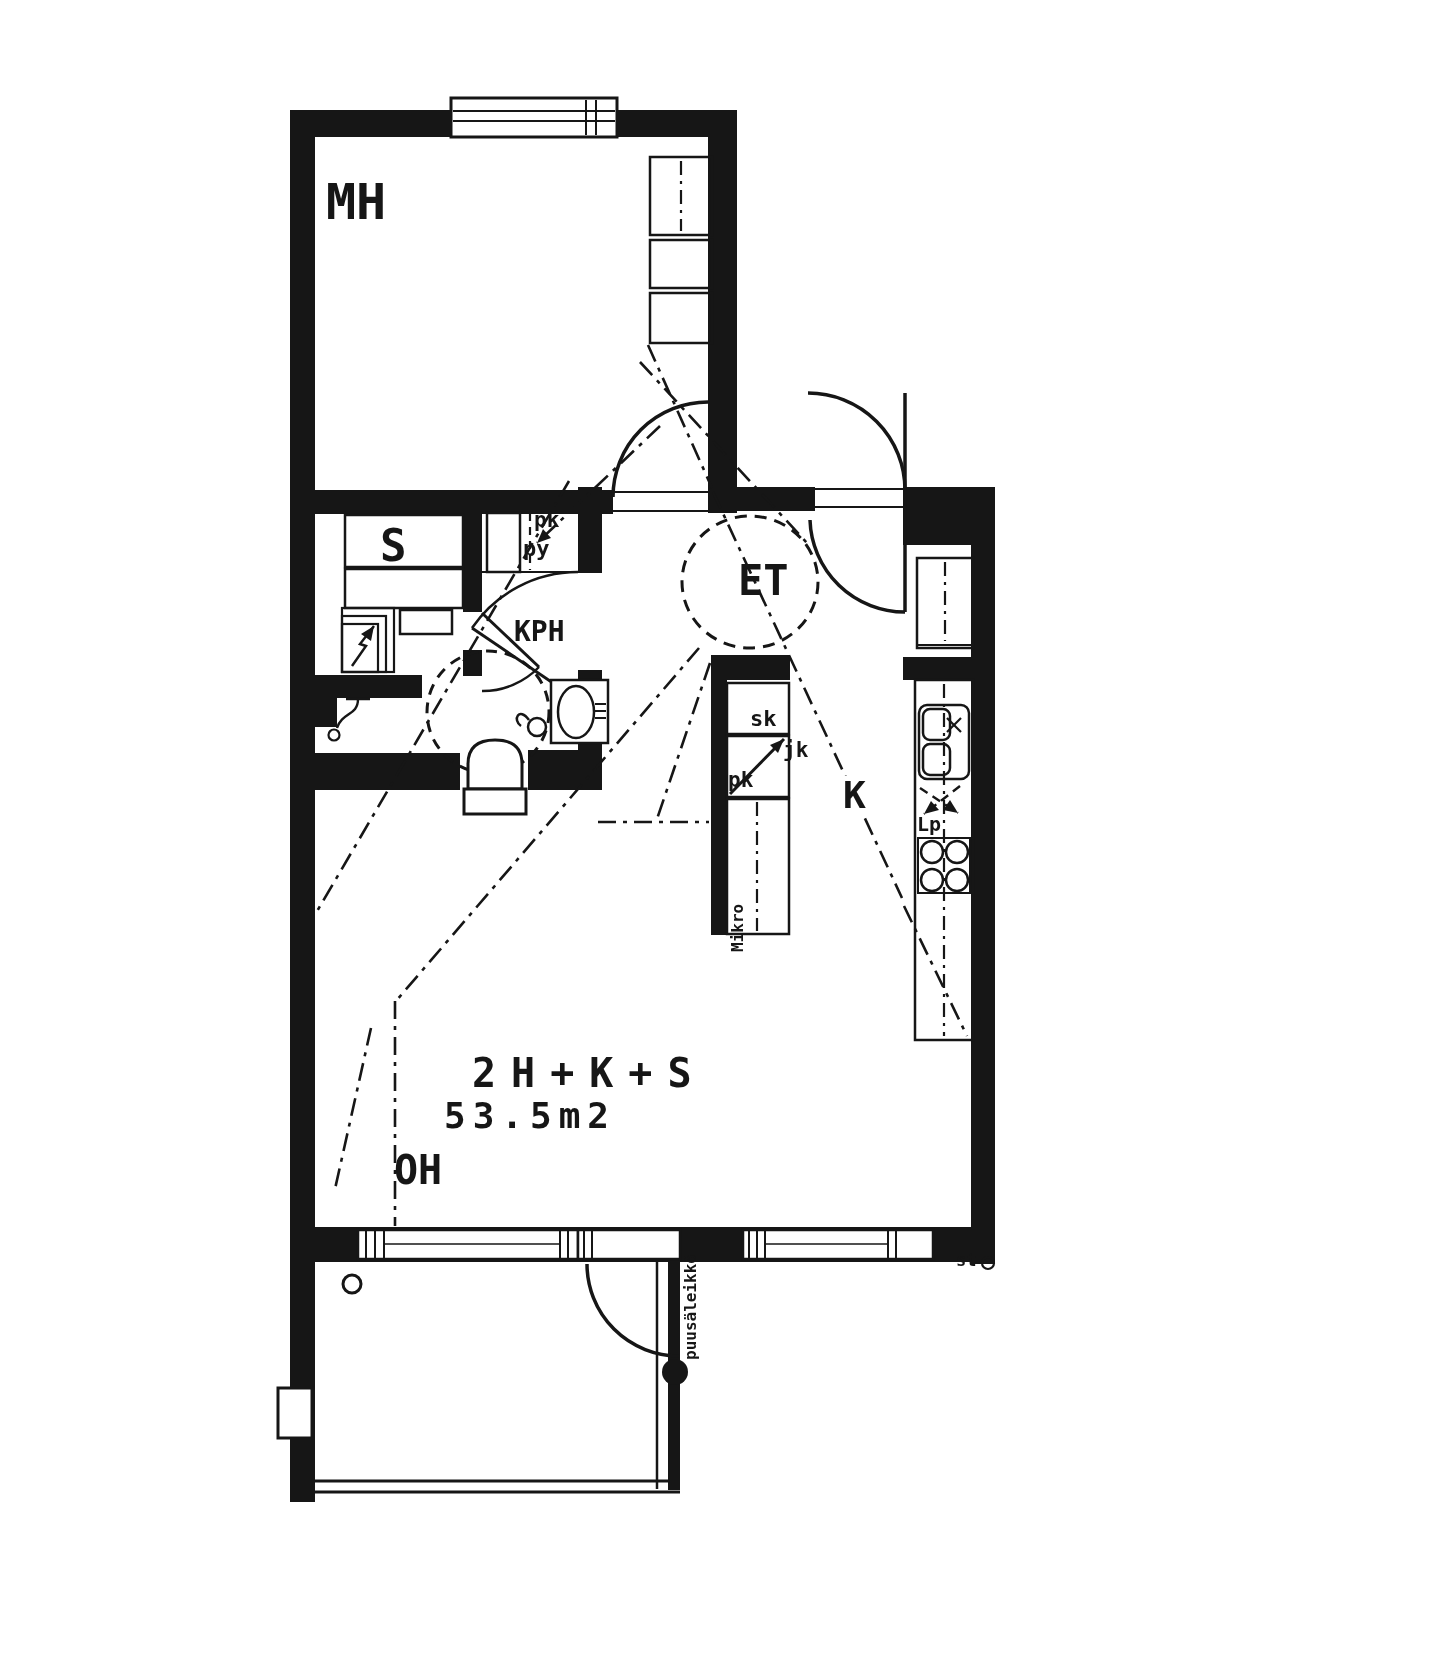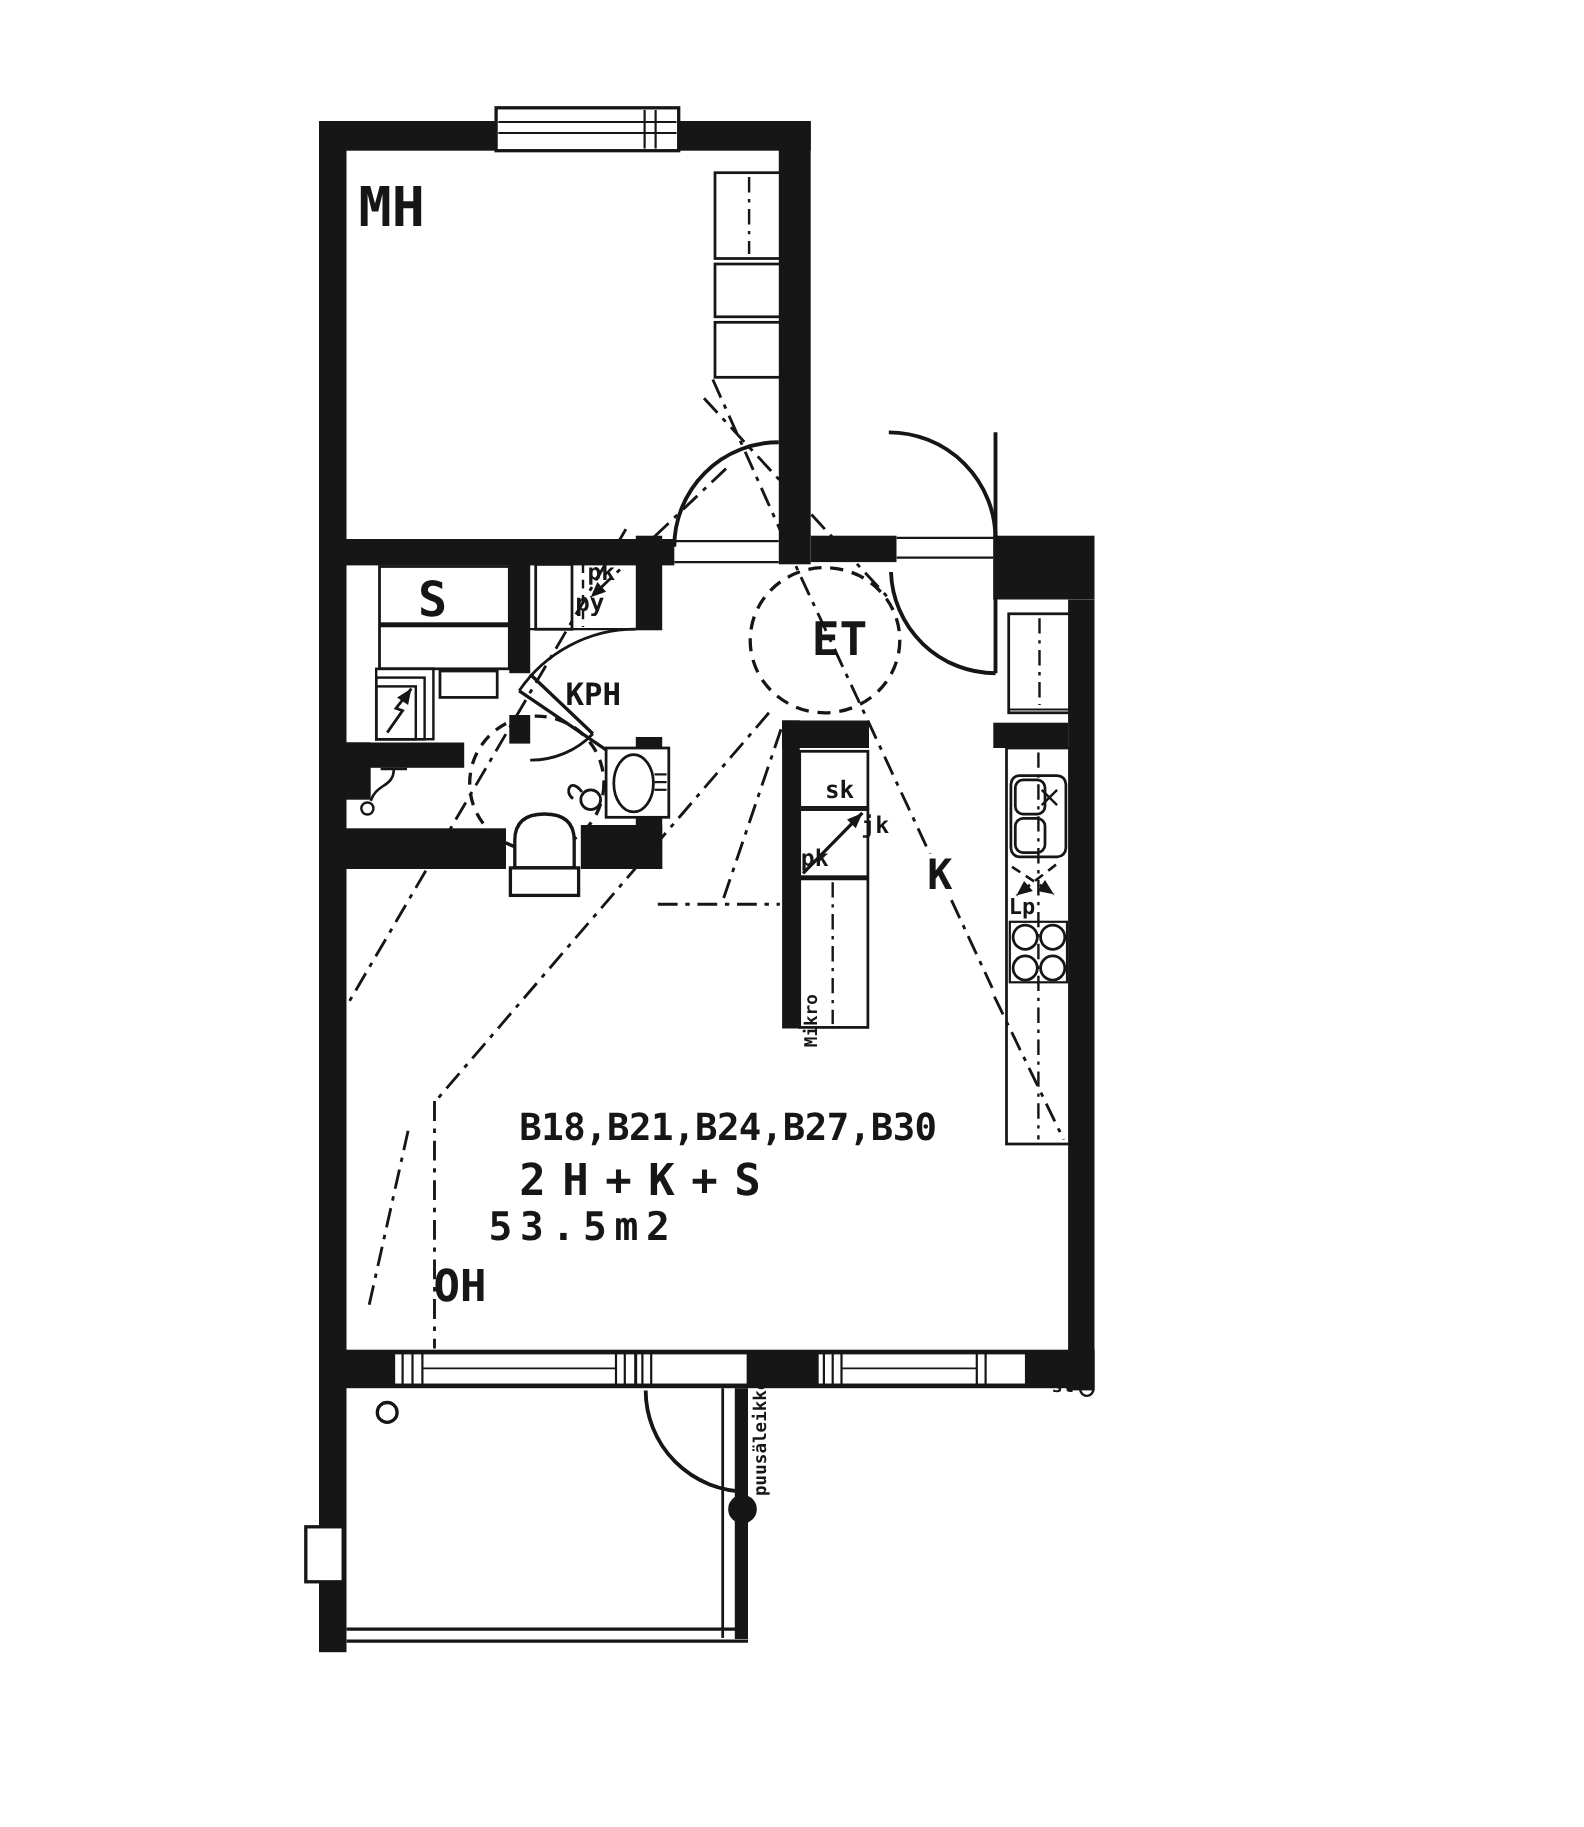--- a/index.html
+++ b/index.html
@@ -227,35 +227,34 @@
     <line x1="657" y1="1262" x2="657" y2="1489" stroke-width="2.5"></line>
     <line x1="315" y1="1481" x2="680" y2="1481" stroke-width="3"></line>
     <line x1="315" y1="1492" x2="680" y2="1492" stroke-width="3"></line>
     <circle cx="352" cy="1284" r="9" stroke-width="3"></circle>
     <circle cx="675" cy="1372" r="13" fill="#161616" stroke="none"></circle>
     <rect x="278" y="1388" width="34" height="50" fill="#ffffff" stroke-width="3"></rect>
     <circle cx="988" cy="1263" r="6" stroke-width="2.2"></circle>
   </g>
 </svg>
 
-  <div class="lbl" style="left:326px;top:163px;font-size:50px;">MH</div>
+  <div class="lbl" style="left:326px;top:177px;font-size:50px;">MH</div>
   <div class="lbl" style="left:380px;top:524px;font-size:44px;">S</div>
   <div class="lbl" style="left:514px;top:618px;font-size:28px;">KPH</div>
   <div class="lbl" style="left:718px;top:560px;font-size:42px;margin-left:20px;">ET</div>
   <div class="lbl onwhite" style="left:840px;top:776px;font-size:38px;">K</div>
   <div class="lbl" style="left:394px;top:1150px;font-size:40px;">OH</div>
 
   <div class="lbl" style="left:490px;top:538px;font-size:22px;padding-left:33px;">py</div>
   <div class="lbl" style="left:534px;top:510px;font-size:21px;">pk</div>
   <div class="lbl" style="left:750px;top:708px;font-size:22px;">sk</div>
   <div class="lbl" style="left:755px;top:740px;font-size:21px;margin-left:28px;">jk</div>
   <div class="lbl" style="left:728px;top:770px;font-size:21px;">pk</div>
   <div class="vlbl" style="left:730px;top:952px;font-size:16px;">Mikro</div>
   <div class="lbl" style="left:917px;top:814px;font-size:20px;">Lp</div>
   <div class="lbl" style="left:956px;top:1252px;font-size:17px;">st</div>
 
   <div class="vlbl" style="left:683px;top:1360px;font-size:16px;">puusäleikkö</div>
 
-  <div class="lbl" style="left:472px;top:1008px;font-size:34px;letter-spacing:-0.5px;">B18,B21,B24,B27,B30</div>
   <div class="lbl" style="left:472px;top:1053px;font-size:40px;letter-spacing:15px;">2H+K+S</div>
   <div class="lbl" style="left:444px;top:1098px;font-size:36px;letter-spacing:7px;">53.5m2</div>
 
 </div>
 
 </body></html>

